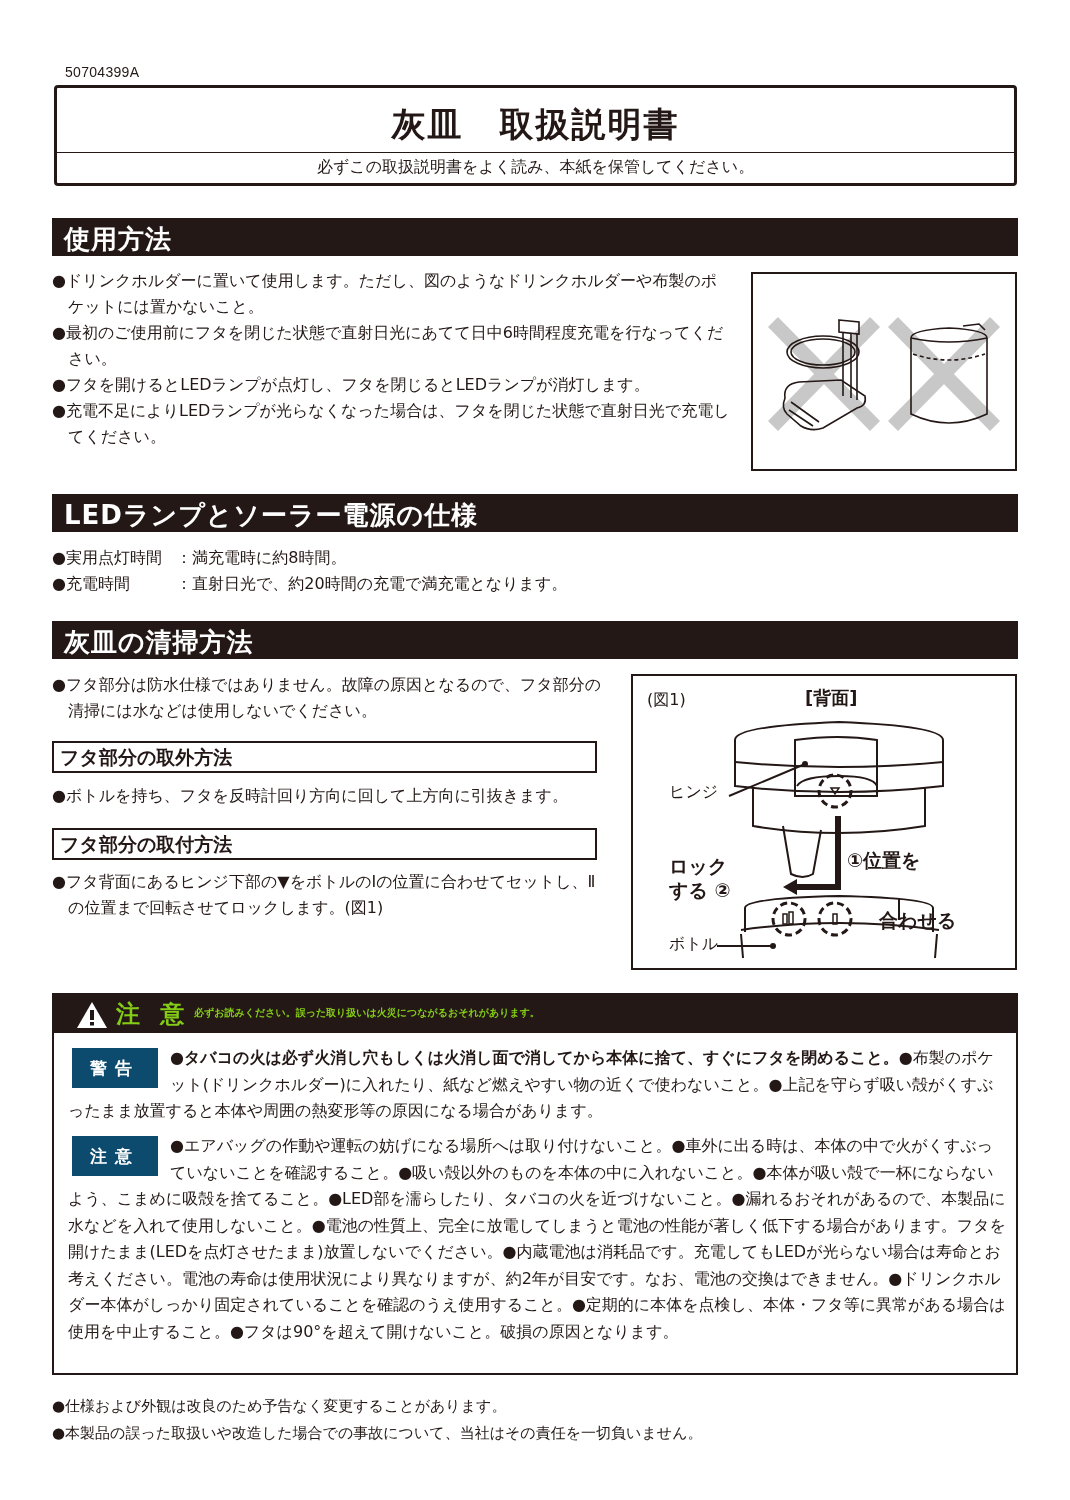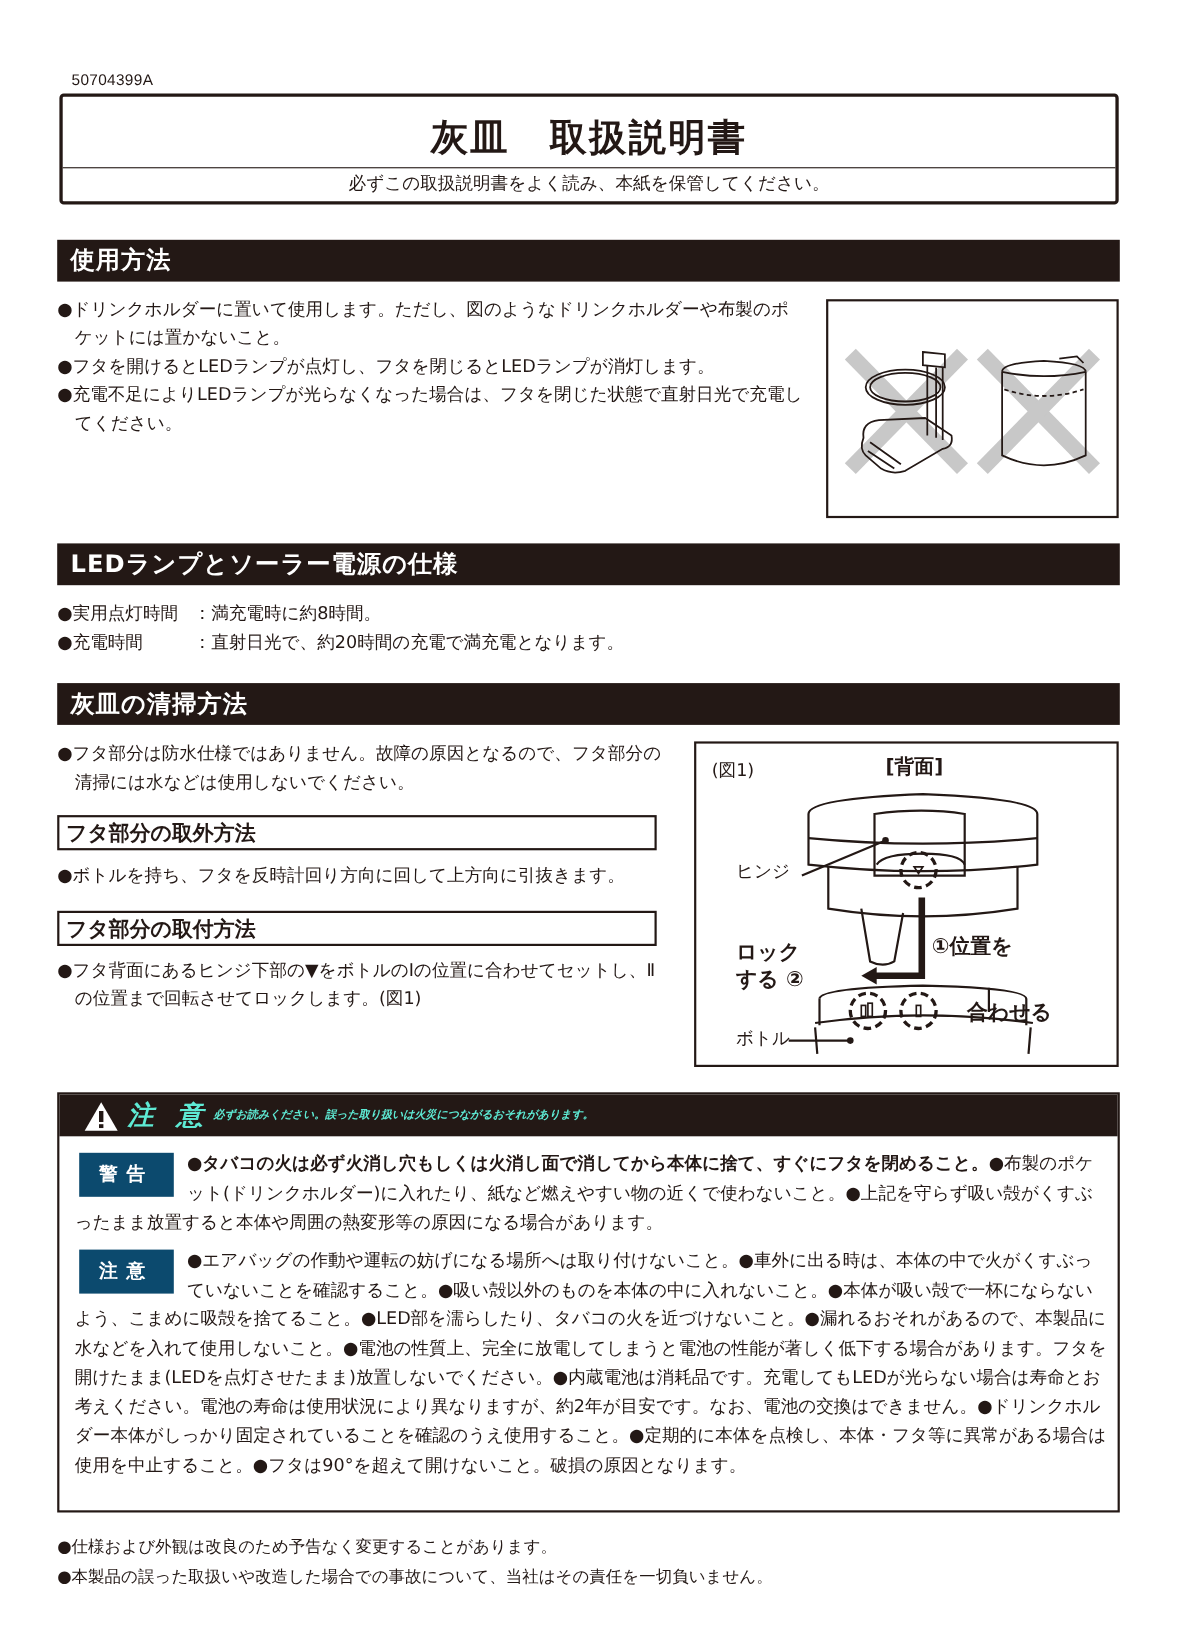--- a/index.html
+++ b/index.html
@@ -7,32 +7,32 @@
   body { font-family: "DejaVu Sans", "Liberation Sans", sans-serif; color: #231815; position: relative; overflow: hidden; }
   .abs { position: absolute; }
 
   .doc-code { left: 65px; top: 64px; font-size: 14px; letter-spacing: 0.3px; font-family: "Liberation Sans", sans-serif; }
 
   .title-box { left: 54px; top: 85px; width: 963px; height: 101px; border: 3px solid #231815; border-radius: 4px; }
   .title-main { position: absolute; left: 0; right: 0; top: 14px; text-align: center; font-size: 34px; font-weight: bold; letter-spacing: 2px; }
   .title-divider { position: absolute; left: 0; right: 0; top: 64px; border-top: 1.5px solid #231815; }
   .title-sub { position: absolute; left: 0; right: 0; top: 69px; text-align: center; font-size: 16px; }
 
-  .section-bar { left: 52px; width: 966px; height: 38px; background: #231815; color: #ffffff; font-weight: bold; font-size: 22px; padding: 4px 6px 0 12px; letter-spacing: 1px; }
+  .section-bar { left: 52px; width: 966px; height: 38px; background: #231815; color: #ffffff; font-weight: bold; font-size: 26px; padding: 4px 6px 0 12px; letter-spacing: 1px; }
 
   .bullets { font-size: 16px; line-height: 26px; }
   .bullets .item { padding-left: 16px; text-indent: -16px; }
   .bullets .item::before { content: "●"; }
 
   .sub-head { left: 52px; width: 545px; height: 32px; border: 2px solid #231815; font-weight: bold; font-size: 19px; padding: 2px 0 0 6px; }
 
   .fig-box { border: 2px solid #231815; background: #fff; }
 
   .caution-box { left: 52px; top: 993px; width: 966px; height: 382px; border: 2px solid #231815; }
-  .caution-head { position: absolute; left: 0; top: 0; width: 100%; height: 38px; background: #231815; color: #5eead4; font-style: italic; }
+  .caution-head { position: absolute; left: 0; top: 0; width: 100%; height: 38px; background: #231815; color: #84cc16; }
   .caution-title { position: absolute; left: 62px; top: 3px; font-size: 24px; font-weight: bold; letter-spacing: 6px; }
   .caution-lead { position: absolute; left: 140px; top: 11px; font-size: 10px; font-weight: bold; }
   .para { position: absolute; left: 14px; width: 940px; font-size: 16px; line-height: 26.5px; }
   .tag { float: left; width: 86px; height: 40px; background: #0c4a6e; color: #fff; font-size: 17px; font-weight: bold; text-align: center; line-height: 40px; letter-spacing: 8px; margin: 3px 12px 4px 4px; }
   .para-bold { font-weight: bold; }
 
   .footer { left: 52px; top: 1393px; font-size: 15px; line-height: 27px; }
   .footer .item::before { content: "●"; }
 
   .fig-label { position: absolute; font-size: 16px; }
@@ -45,20 +45,21 @@
 
 <div class="abs title-box">
   <div class="title-main">灰皿　取扱説明書</div>
   <div class="title-divider"></div>
   <div class="title-sub">必ずこの取扱説明書をよく読み、本紙を保管してください。</div>
 </div>
 
 <div class="abs section-bar" style="top:218px;">使用方法</div>
 <div class="abs bullets" style="left:52px; top:268px; width:680px;">
   <div class="item">ドリンクホルダーに置いて使用します。ただし、図のようなドリンクホルダーや布製のポケットには置かないこと。</div>
+  <div class="item">最初のご使用前にフタを閉じた状態で直射日光にあてて日中6時間程度充電を行なってください。</div>
   <div class="item">フタを開けるとLEDランプが点灯し、フタを閉じるとLEDランプが消灯します。</div>
   <div class="item">充電不足によりLEDランプが光らなくなった場合は、フタを閉じた状態で直射日光で充電してください。</div>
 </div>
 <div class="abs fig-box" style="left:751px; top:272px; width:266px; height:199px;">
   <svg width="262" height="195" viewBox="0 0 262 195">
 
     <g stroke="#c8c8c8" stroke-width="14" stroke-linecap="butt">
       <line x1="20" y1="48" x2="122" y2="152"></line>
       <line x1="122" y1="48" x2="20" y2="152"></line>
       <line x1="140" y1="48" x2="242" y2="152"></line>

